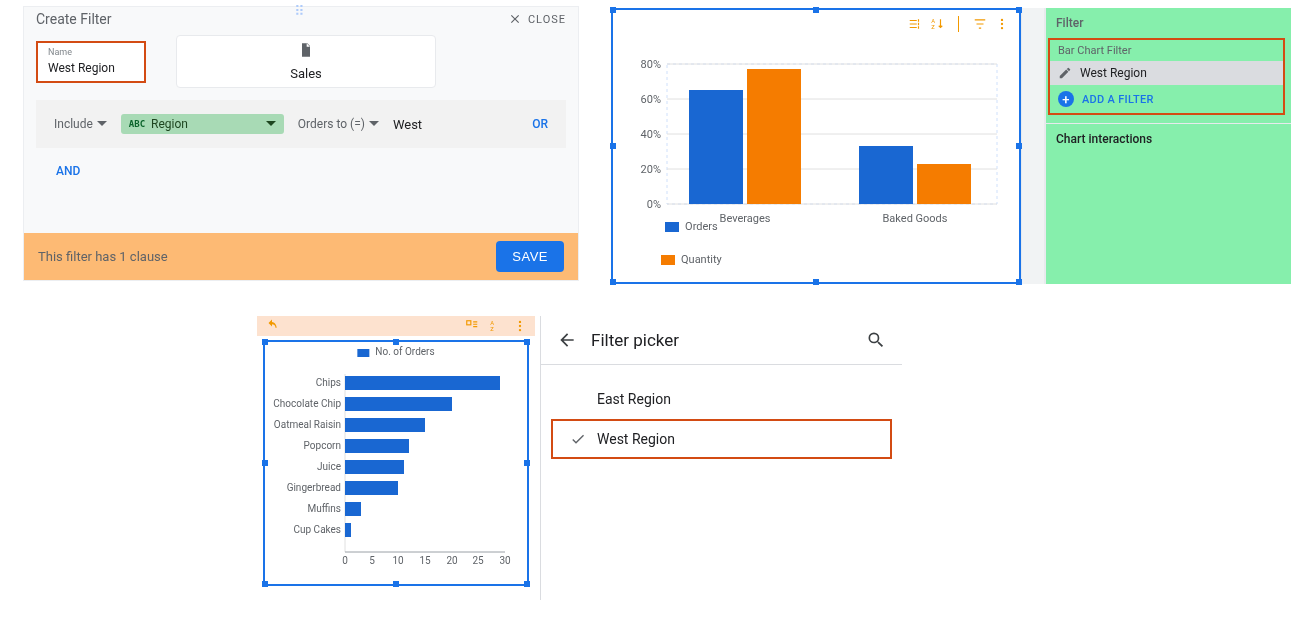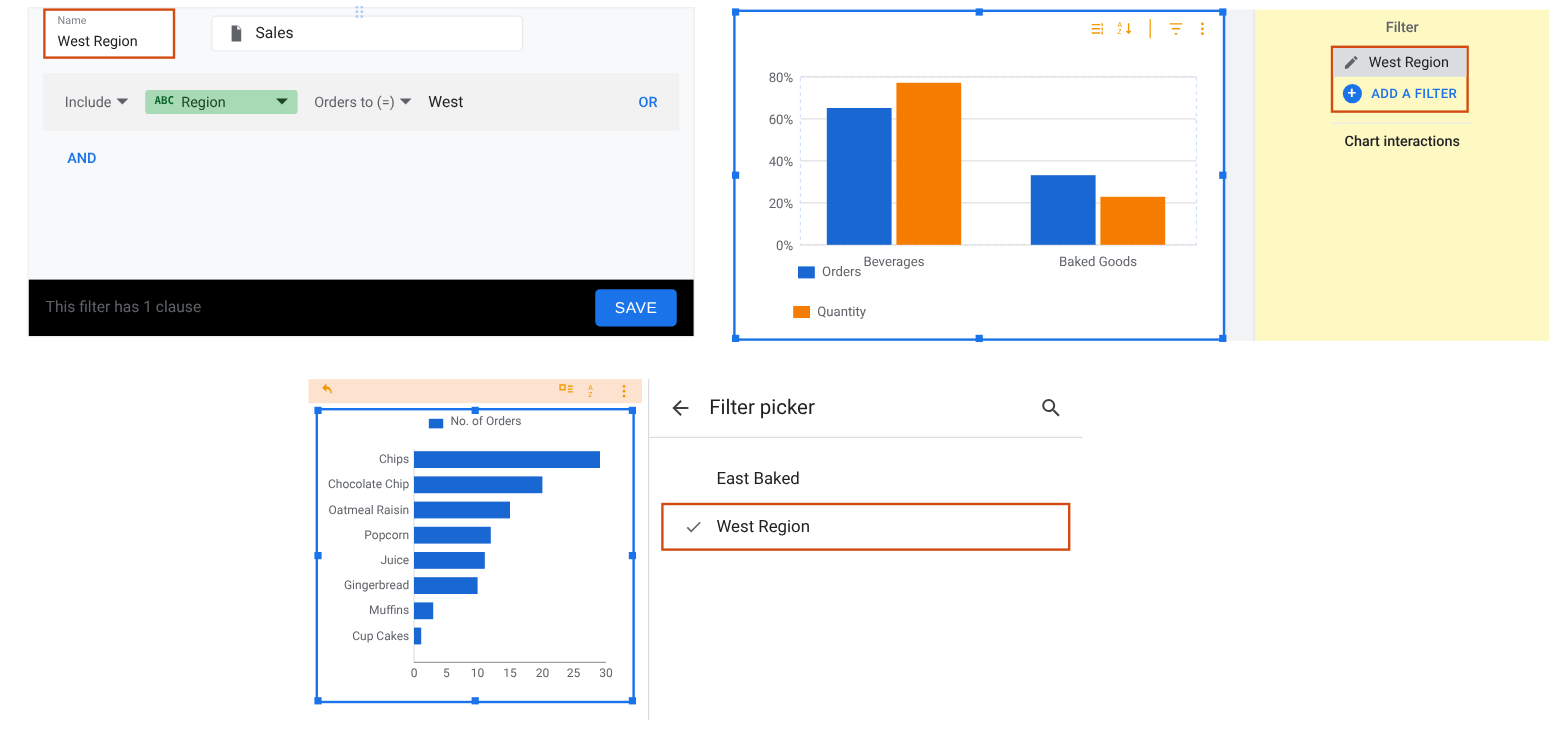--- a/index.html
+++ b/index.html
@@ -53,48 +53,48 @@
     border: 2px solid var(--highlight);
     padding: 4px 10px 6px 10px;
     width: 110px;
     background:#fff;
     position:relative;
   }
   .name-field .lbl { font-size:9px; color:var(--text-light);}
   .name-field .val { font-size:12px; color:var(--text-dark); margin-top:4px;}
   .source-field {
     background:#fff; border:1px solid #e8eaed; border-radius:4px;
-    display:flex; align-items:center; gap:8px; padding:6px 12px; width:260px;
+    display:flex; align-items:center; gap:8px; padding:6px 12px; width:260px;flex-direction:column;
   }
   .source-field svg{width:16px;height:16px; fill:#5f6368;}
   .clause-box {
     margin: 0 12px;
     background: #f2f2f2;
     padding: 14px 18px;
     display:flex; align-items:center; gap:14px;
     position:relative;
   }
   .clause-box .dd { display:flex; align-items:center; gap:4px; font-size:12px; color:var(--text-med);}
   .clause-box .dd svg{width:10px;height:10px; fill:#5f6368;}
   .field-chip {
     background: var(--green-chip);
     border-radius:3px;
     display:flex; align-items:center; gap:6px;
     padding:3px 46px 3px 8px;
     font-size:12px; color:#1e4620;
     position:relative;
-    width:127px;
+    width:163px;
   }
   .field-chip .abc { font-size:9px; font-weight:bold; color:#0d652d; font-family:monospace; }
   .field-chip .caret{ position:absolute; right:8px; top:50%; transform:translateY(-50%);}
   .clause-box .or { position:absolute; right:18px; color:var(--blue); font-weight:500; font-size:12px;}
   .and-link { margin: 16px 0 0 32px; color:var(--blue); font-weight:500; font-size:12px;}
   .panel-a .footer {
     position:absolute; bottom:0; left:0; right:0;
-    background:#000000;
+    background:#fdba74;
     display:flex; align-items:center; justify-content:space-between;
     padding: 8px 14px;
   }
   .panel-a .footer .msg { color:var(--text-med); font-size:13px;}
   .btn-save {
     background: var(--blue); color:#fff; border:none; border-radius:4px;
     padding: 8px 16px; font-size:13px; font-weight:500; letter-spacing:0.5px;
     cursor:pointer;
   }
 
@@ -126,22 +126,22 @@
   .chart-toolbar svg{width:14px;height:14px;}
   .chart-toolbar .grp{display:flex; gap:8px;}
   .chart-toolbar .sep{width:1px; height:16px; background:#f29900;}
   .chart-svg { position:absolute; left:10px; top:36px; }
   .legend { position:absolute; left:50px; bottom:18px; display:flex; gap:20px; align-items:center;flex-direction:column; }
   .legend .item{display:flex; align-items:center; gap:6px; font-size:11px; color:var(--text-med);}
   .legend .sw{width:14px; height:10px;}
 
   .scroll-gutter { width:24px; background:#f1f3f4; border-left:1px solid #e8eaed; border-right:1px solid #e8eaed;}
   .side-panel {
-    flex:1; background:#fef9c3; border-left:1px solid #e8eaed;
-    display:flex; flex-direction:column;align-items:center;
+    flex:1; background:#86efac; border-left:1px solid #e8eaed;
+    display:flex; flex-direction:column;
   }
   .sp-heading { padding:8px 10px; font-size:12px; color:var(--text-med); font-weight:500;}
   .sp-box { border:2px solid var(--highlight); margin:0 6px 0 2px; }
   .sp-sub { font-size:11px; color:var(--text-med); padding:4px 8px;}
   .sp-filter-item {
     background:#dadce0; display:flex; align-items:center; gap:8px;
     padding:5px 8px; font-size:12px;
   }
   .sp-filter-item svg{width:14px;height:14px;}
   .sp-add { display:flex; align-items:center; gap:8px; padding:6px 8px; color:var(--blue); font-weight:500; font-size:11px; letter-spacing:0.3px;}
@@ -190,20 +190,29 @@
   .panel-d .row .chk{width:18px;display:flex;justify-content:center;}
   .panel-d .row.sel{ }
   .panel-d .row.boxed{ border:2px solid var(--highlight); margin:0 10px 0 10px; padding:10px 10px 10px 16px;}
   .panel-d .row svg{width:16px;height:16px;}
 </style>
 </head>
 <body>
 
 <div class="panel-a">
   <div class="dots-handle">⠿</div>
+  <div class="header">
+    <div class="title">Create Filter</div>
+    <div class="close">
+      <svg viewBox="0 0 24 24">
+          <path d="M19 6.41 17.59 5 12 10.59 6.41 5 5 6.41 10.59 12 5 17.59 6.41 19 12 13.41 17.59 19 19 17.59 13.41 12z" fill="#5f6368"></path>
+        </svg>
+      <span>CLOSE</span>
+    </div>
+  </div>
   <div class="row1">
     <div class="name-field">
       <div class="lbl">Name</div>
       <div class="val">West Region</div>
     </div>
     <div class="source-field">
       <svg viewBox="0 0 24 24">
           <path d="M6 2h8l4 4v16H6z" fill="#5f6368"></path>
           <path d="M13 2v5h5" fill="#fff"></path>
         </svg>
@@ -320,20 +329,21 @@
           <span>Quantity</span>
         </div>
     </div>
   </div>
 
   <div class="scroll-gutter"></div>
 
   <div class="side-panel">
     <div class="sp-heading">Filter</div>
     <div class="sp-box">
+      <div class="sp-sub">Bar Chart Filter</div>
       <div class="sp-filter-item">
         <svg viewBox="0 0 24 24">
             <path d="M3 17.25V21h3.75L17.81 9.94l-3.75-3.75L3 17.25zM20.71 7.04a1 1 0 0 0 0-1.41l-2.34-2.34a1 1 0 0 0-1.41 0l-1.83 1.83 3.75 3.75 1.83-1.83z" fill="#5f6368"></path>
           </svg>
         <span>West Region</span>
       </div>
       <div class="sp-add">
         <div class="plus">+</div>
         <span>ADD A FILTER</span>
       </div>
@@ -434,21 +444,21 @@
         </svg>
       <span class="title">Filter picker</span>
     </div>
     <svg viewBox="0 0 24 24">
         <path d="M15.5 14h-.79l-.28-.27A6.471 6.471 0 0 0 16 9.5 6.5 6.5 0 1 0 9.5 16c1.61 0 3.09-.59 4.23-1.57l.27.28v.79l5 4.99L20.49 19l-4.99-5zM9.5 14A4.5 4.5 0 1 1 14 9.5 4.5 4.5 0 0 1 9.5 14z" fill="#3c4043"></path>
       </svg>
   </div>
   <div class="list">
     <div class="row">
       <div class="chk"></div>
-      <span>East Baked</span>
+      <span>East Region</span>
     </div>
     <div class="row boxed sel">
       <div class="chk">
         <svg viewBox="0 0 24 24">
             <path d="M9 16.17 4.83 12 3.41 13.41 9 19l12-12-1.41-1.41z" fill="#5f6368"></path>
           </svg>
       </div>
       <span>West Region</span>
     </div>
   </div>

